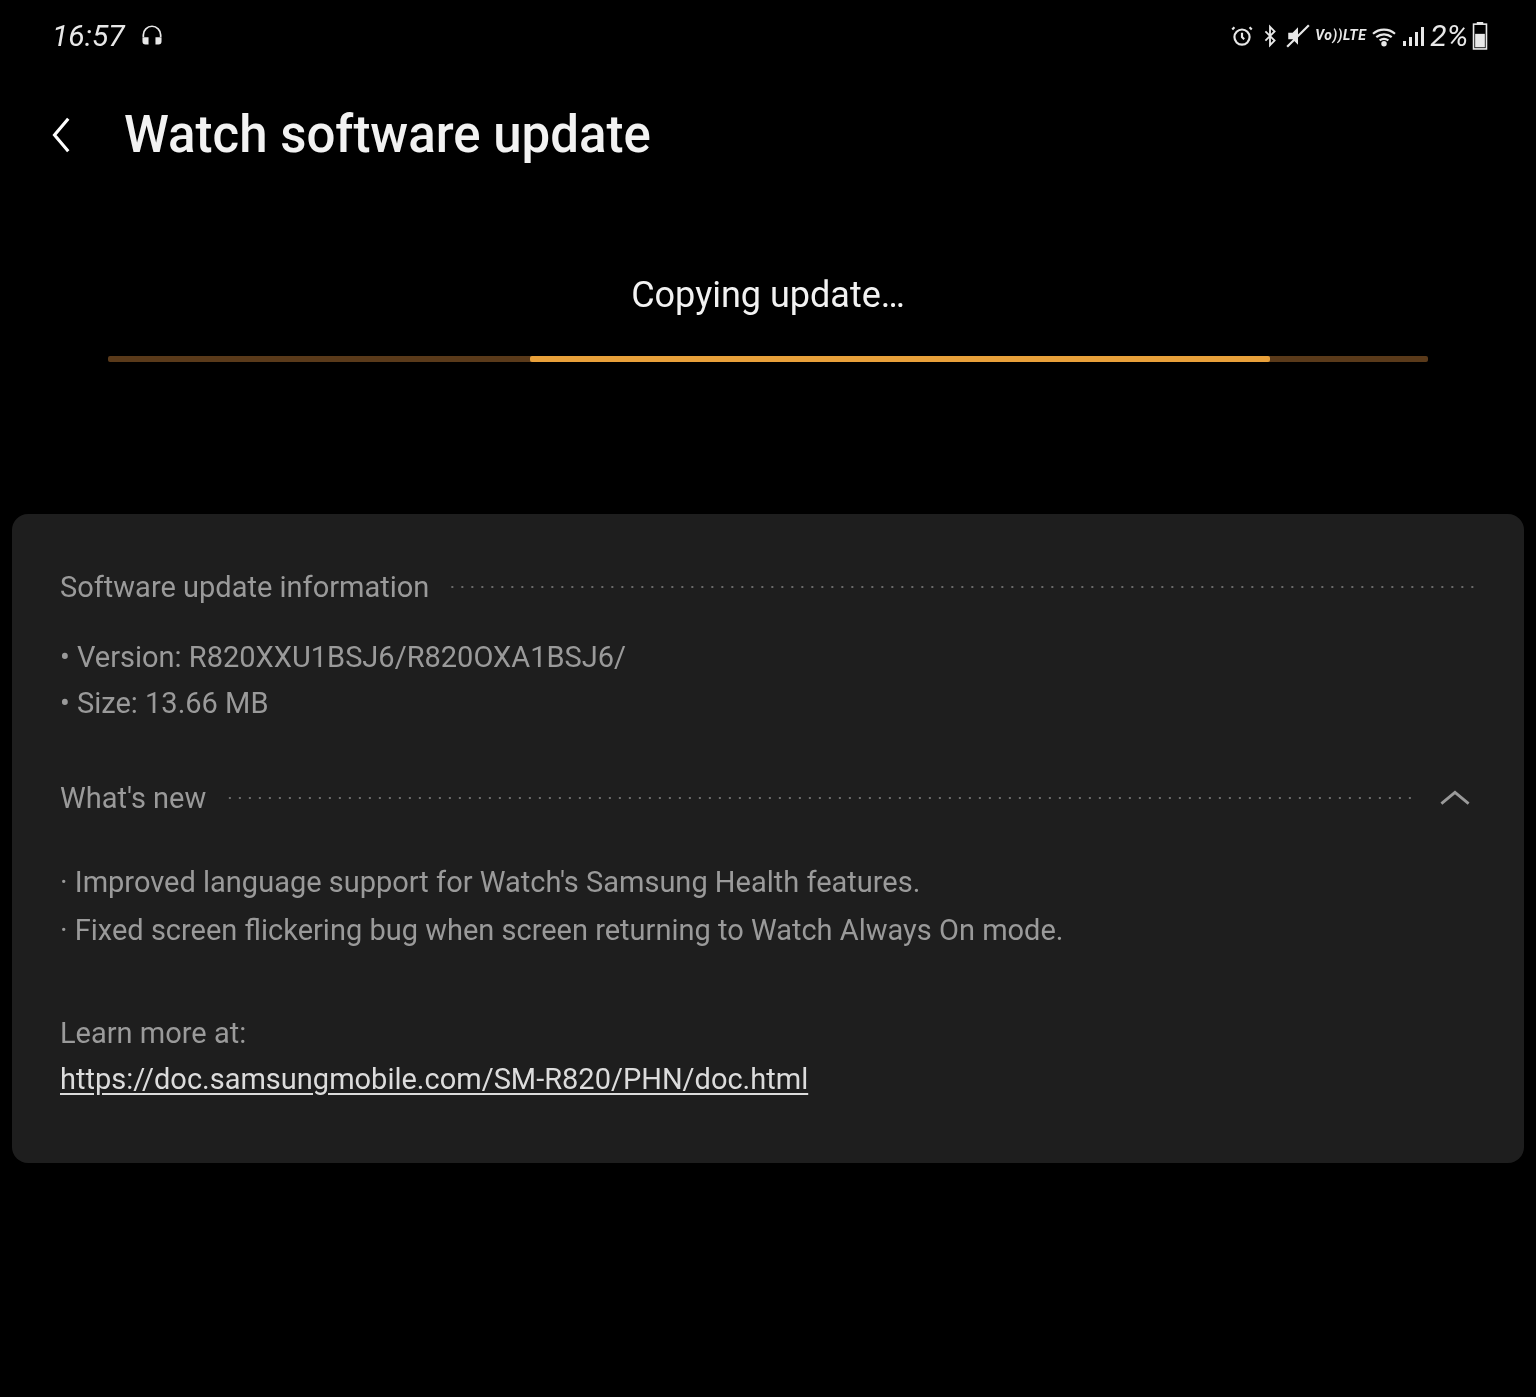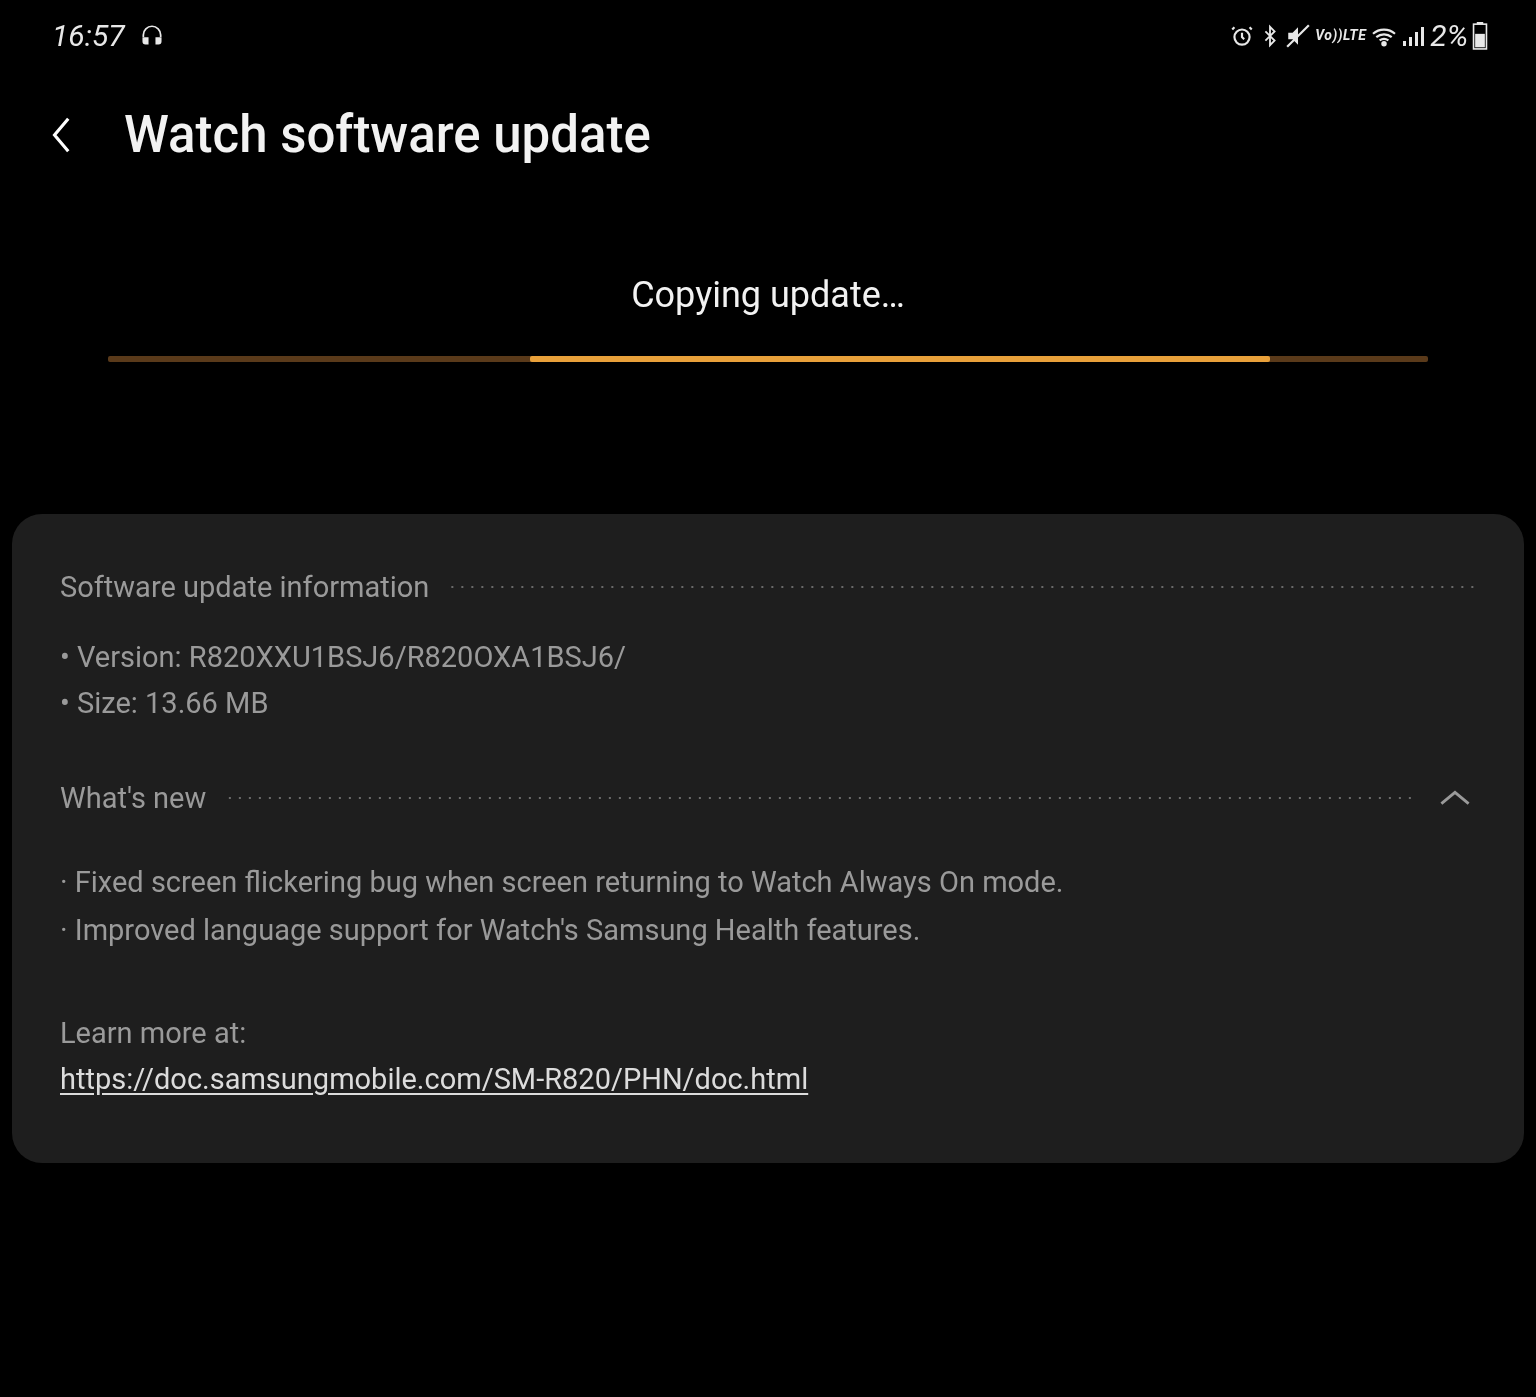--- a/index.html
+++ b/index.html
@@ -64,21 +64,21 @@
   .progress-fill {
     position: absolute;
     top: 0;
     height: 100%;
     background: #e8a03a;
     border-radius: 2px;
   }
   .card {
     margin: 140px 12px 0 12px;
     background: #1e1e1e;
-    border-radius: 30px;
+    border-radius: 16px;
     padding: 56px 48px 60px 48px;
     color: #9a9a9a;
   }
   .section-header {
     display: flex;
     align-items: center;
     gap: 20px;
     margin-bottom: 32px;
   }
   .section-title {
@@ -242,22 +242,22 @@
     <span class="section-title">What's new</span>
     <span class="dotted-line"></span>
     <button class="collapse-btn">
       <svg width="34" height="24" viewBox="0 0 30 18" fill="none" stroke="#9a9a9a" stroke-width="2.5">
         <path d="M3 14 L15 4 L27 14"></path>
       </svg>
     </button>
   </div>
 
   <div class="changes-list" id="changes-list">
+      <div class="change-item">· Improved language support for Watch's Samsung Health features.</div>
       <div class="change-item">· Fixed screen flickering bug when screen returning to Watch Always On mode.</div>
-      <div class="change-item">· Improved language support for Watch's Samsung Health features.</div>
     </div>
 
   <div class="learn-more">
     <div>Learn more at:</div>
     <a href="#" class="learn-link">https://doc.samsungmobile.com/SM-R820/PHN/doc.html</a>
   </div>
 
 </div>
 
 </body></html>

